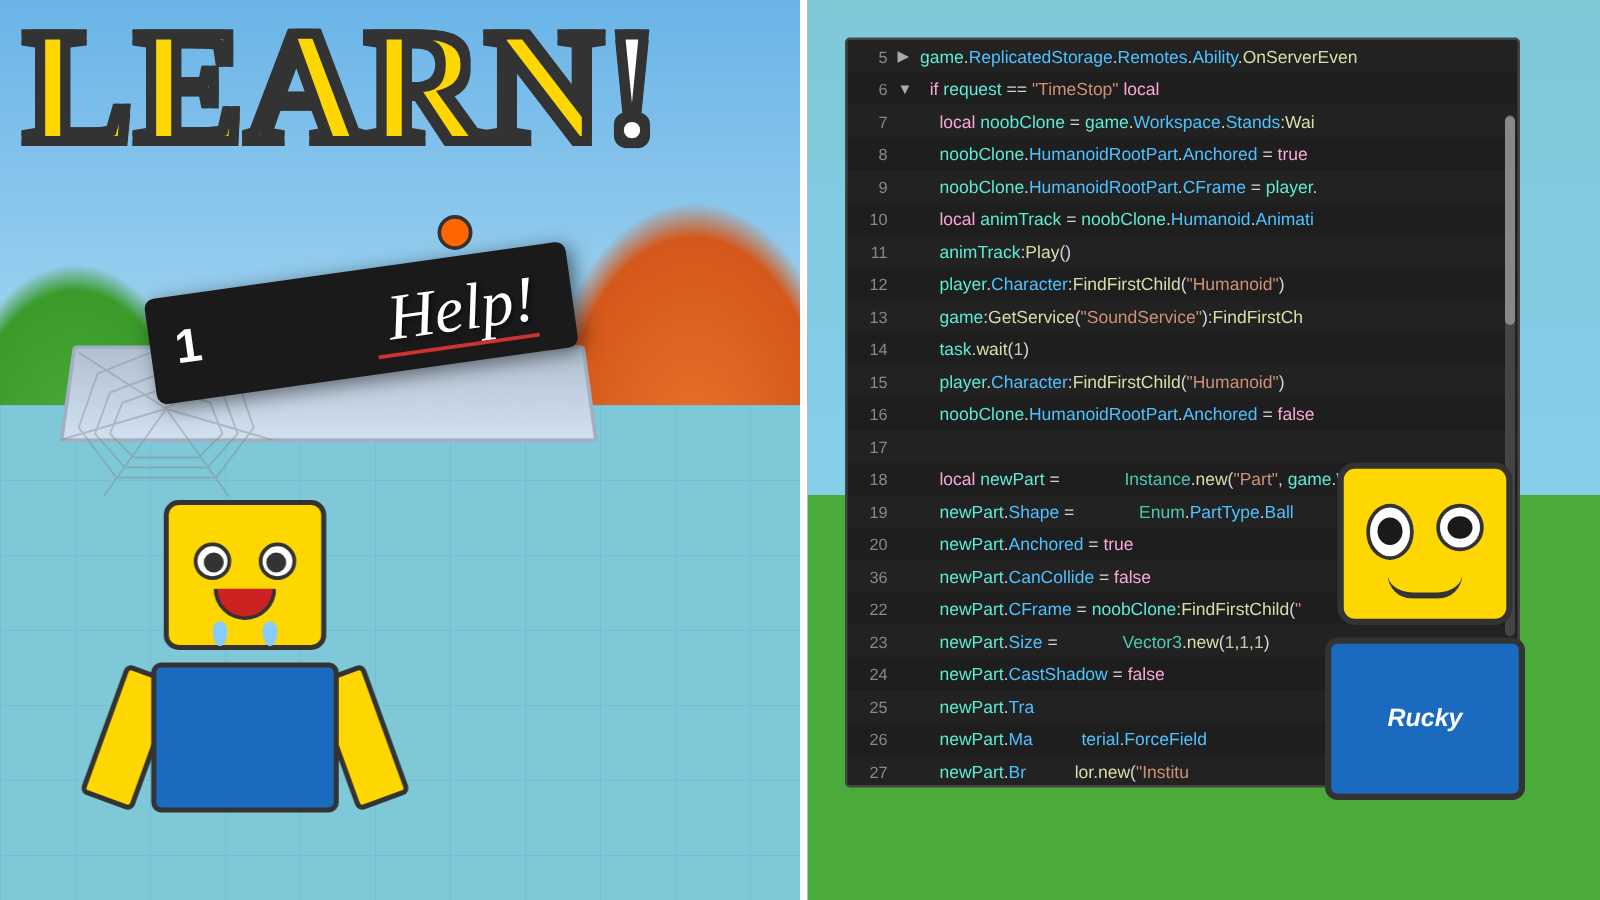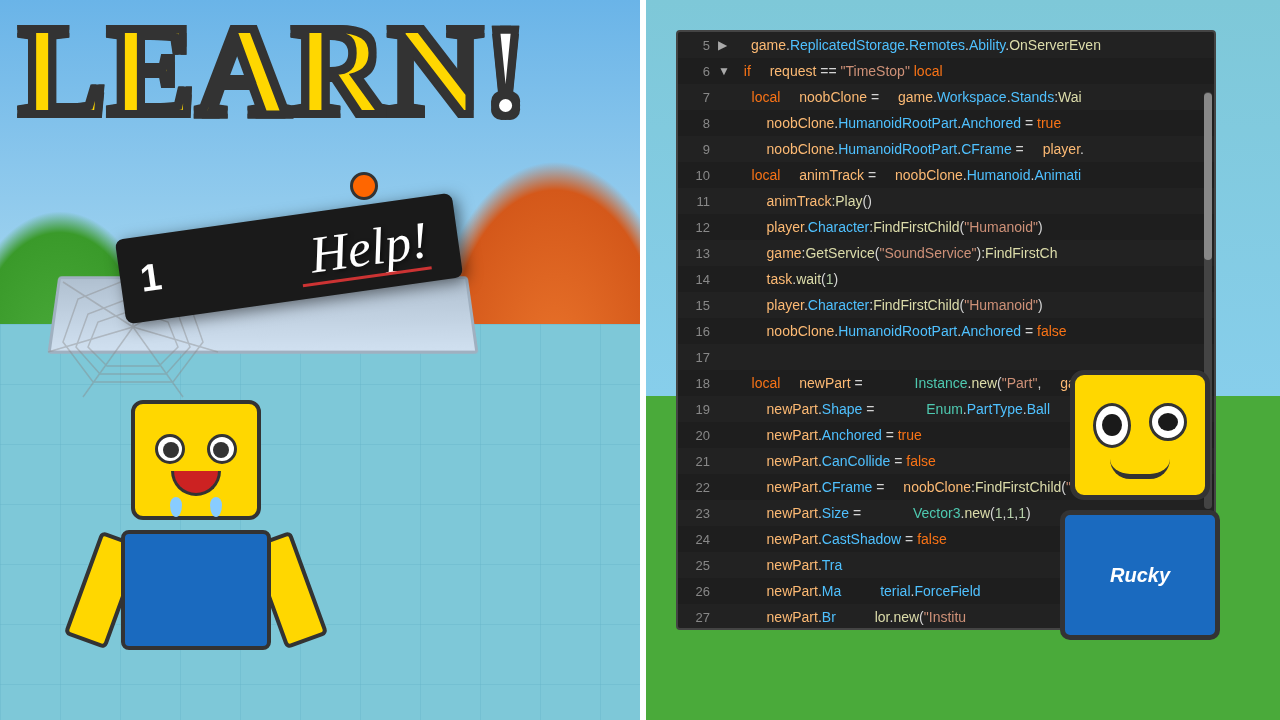--- a/index.html
+++ b/index.html
@@ -364,24 +364,24 @@
       font-size: 12px;
     }
 
     .code-content {
       color: #d4d4d4;
       white-space: nowrap;
       font-size: 14px;
     }
 
     
-    .kw { color: #f97316; } 
+    .kw { color: #f9a8d4; } 
     .str { color: #ce9178; } 
     .fn { color: #dcdcaa; } 
-    .var { color: #fdba74; margin-left: 15px; } 
+    .var { color: #5eead4; } 
     .prop { color: #4fc1ff; } 
     .num { color: #b5cea8; } 
     .op { color: #d4d4d4; } 
     .cls { color: #4ec9b0; margin-left: 48px; } 
 
     
     .char-right {
       position: absolute;
       bottom: 0;
       right: 0;
@@ -695,21 +695,21 @@
         <span class="code-content">&nbsp;&nbsp;&nbsp;&nbsp;<span class="var">newPart</span>.<span class="prop">Shape</span> <span class="op">=</span> <span class="cls">Enum</span>.<span class="prop">PartType</span>.<span class="prop">Ball</span></span>
       </div>
 
       <div class="code-line">
         <span class="line-num">20</span>
         <span class="line-arrow">&nbsp;</span>
         <span class="code-content">&nbsp;&nbsp;&nbsp;&nbsp;<span class="var">newPart</span>.<span class="prop">Anchored</span> <span class="op">=</span> <span class="kw">true</span></span>
       </div>
 
       <div class="code-line">
-        <span class="line-num">21</span>
+        <span class="line-num">36</span>
         <span class="line-arrow">&nbsp;</span>
         <span class="code-content">&nbsp;&nbsp;&nbsp;&nbsp;<span class="var">newPart</span>.<span class="prop">CanCollide</span> <span class="op">=</span> <span class="kw">false</span></span>
       </div>
 
       <div class="code-line">
         <span class="line-num">22</span>
         <span class="line-arrow">&nbsp;</span>
         <span class="code-content">&nbsp;&nbsp;&nbsp;&nbsp;<span class="var">newPart</span>.<span class="prop">CFrame</span> <span class="op">=</span> <span class="var">noobClone</span>:<span class="fn">FindFirstChild</span>(<span class="str">"</span></span>
       </div>
 

